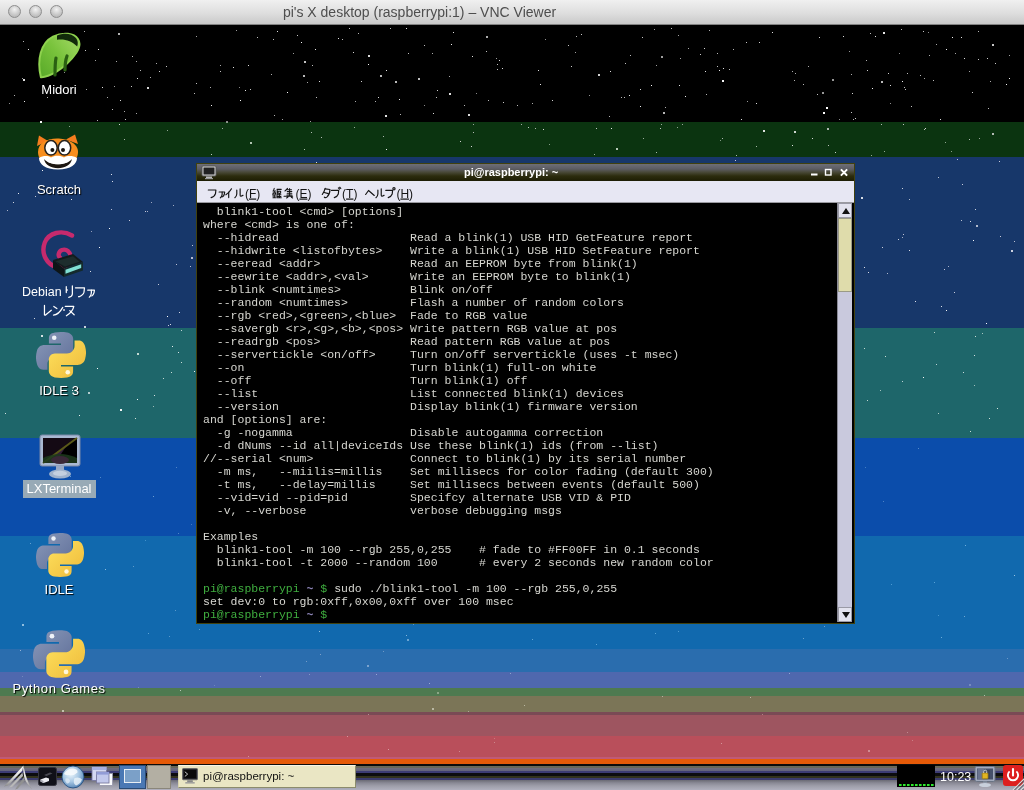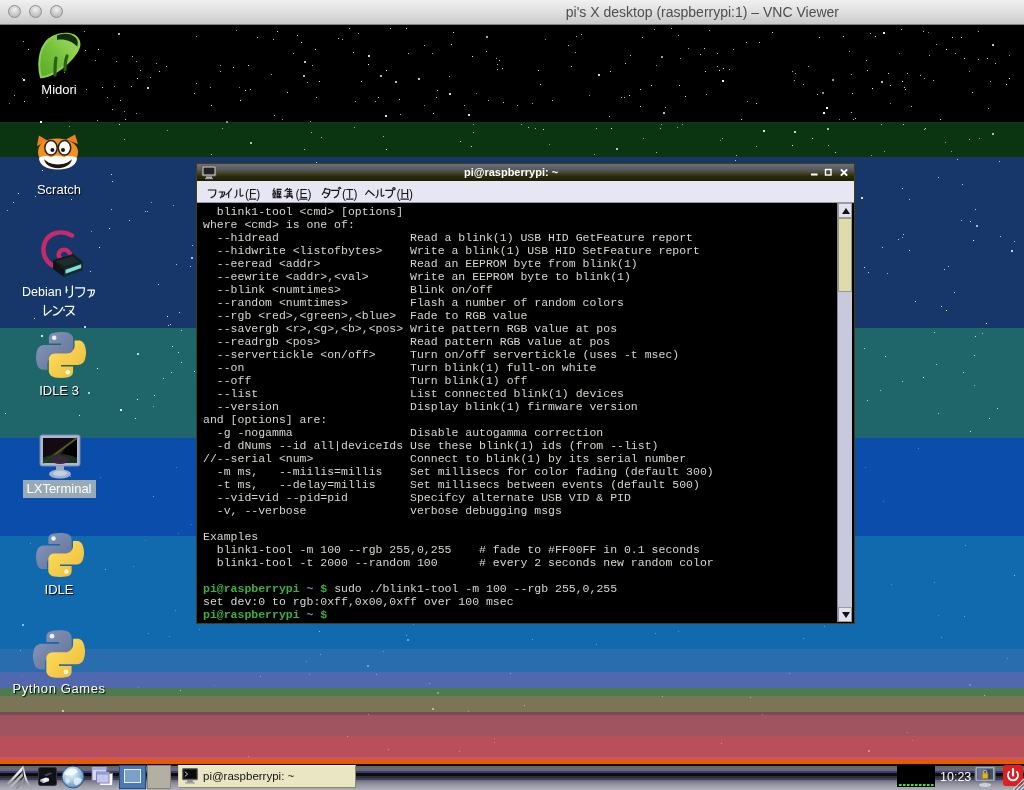--- a/index.html
+++ b/index.html
@@ -6,39 +6,39 @@
   html,body { width:1024px; height:790px; overflow:hidden; background:#000;
     font-family:"Liberation Sans", sans-serif; }
   #stage { position:relative; width:1024px; height:790px; overflow:hidden; }
   .abs { position:absolute; }
   #macbar { left:0; top:0; width:1024px; height:25px;
     background:linear-gradient(#f0f0f0,#dedede 55%,#c9c9c9);
     border-bottom:1px solid #828282; }
   .tl { position:absolute; top:5px; width:13px; height:13px; border-radius:50%;
     background:radial-gradient(circle at 50% 32%, #f2f2f2, #c6c6c6 60%, #aeaeae);
     border:1px solid #8e8e8e; }
-  #mactitle { position:absolute; top:4px; left:0; width:839px; text-align:right;
+  #mactitle { position:absolute; top:4px; left:0; width:839px; text-align:center;
     font-size:14px; color:#4e4e4e; }
   .band { position:absolute; left:0; width:1024px; }
   .dlabel { position:absolute; color:#fff; font-size:13px; text-align:center;
     text-shadow:1px 1px 1px #000; white-space:nowrap; }
   #term { left:196px; top:163px; width:659px; height:461px;
     background:#000; border:1px solid #41410e; }
   #ttitle { position:absolute; left:0; top:0; width:657px; height:17px;
     background:linear-gradient(#6e6e76 0px,#5c5c63 5px,#4a4a3a 8px,#2c2c0e 12px,#1d1d03 17px); }
   #ttxt { position:absolute; top:2px; left:0; width:628px; text-align:center;
     color:#fff; font-weight:bold; font-size:11px; }
   #tmenu { position:absolute; left:0; top:17px; width:657px; height:22px;
     background:#e7e7f3; border-bottom:1px solid #9a9aa0; }
   #tbody { position:absolute; left:0; top:39px; width:649px; height:420px;
     background:#000; }
   #tpre { position:absolute; left:6px; top:1.5px;
     font-family:"Liberation Mono", monospace; font-size:11.5px; line-height:13px;
     color:#d6d6d0; white-space:pre; }
-  .gg { color:#3fae3f; font-weight:bold; }
+  .gg { color:#3fae3f; font-weight:normal; }
   .tt { color:#8d85b8; font-weight:bold; }
   #sbar { position:absolute; right:2px; top:39px; width:15px; height:419px;
     background:#c9c9dd; border-left:1px solid #8a8a96; }
   .sbtn { position:absolute; left:0; width:14px; height:15px; background:#e2e2ee;
     border:1px solid #9a9aa6; }
   .sarr { position:absolute; left:3px; width:0; height:0;
     border-left:4.5px solid transparent; border-right:4.5px solid transparent; }
   #sthumb { position:absolute; left:0; top:15px; width:14px; height:74px;
     background:#dfdcab; border:1px solid #9a9a86; }
   #taskbar { left:0; top:764px; width:1024px; height:26px;

